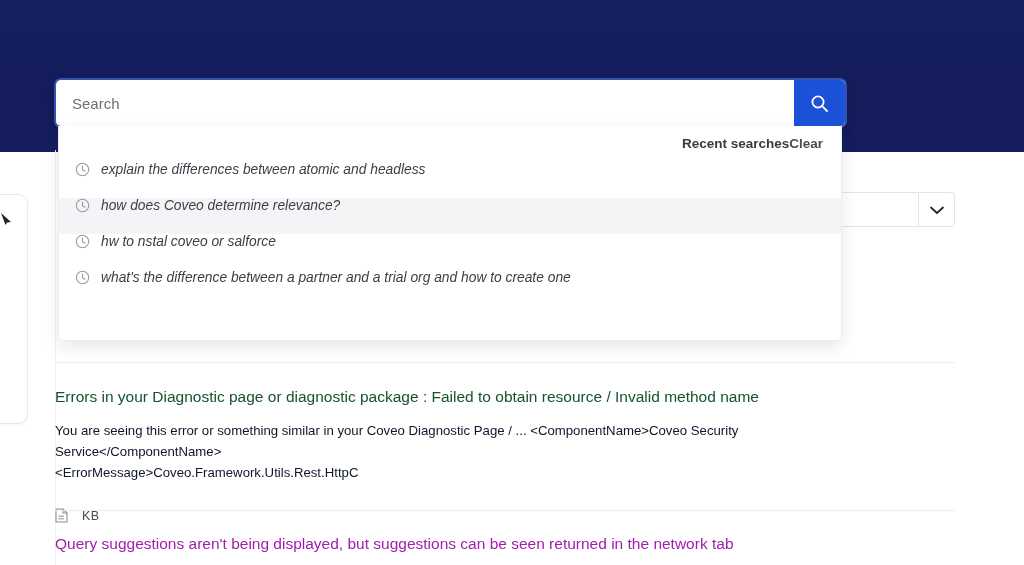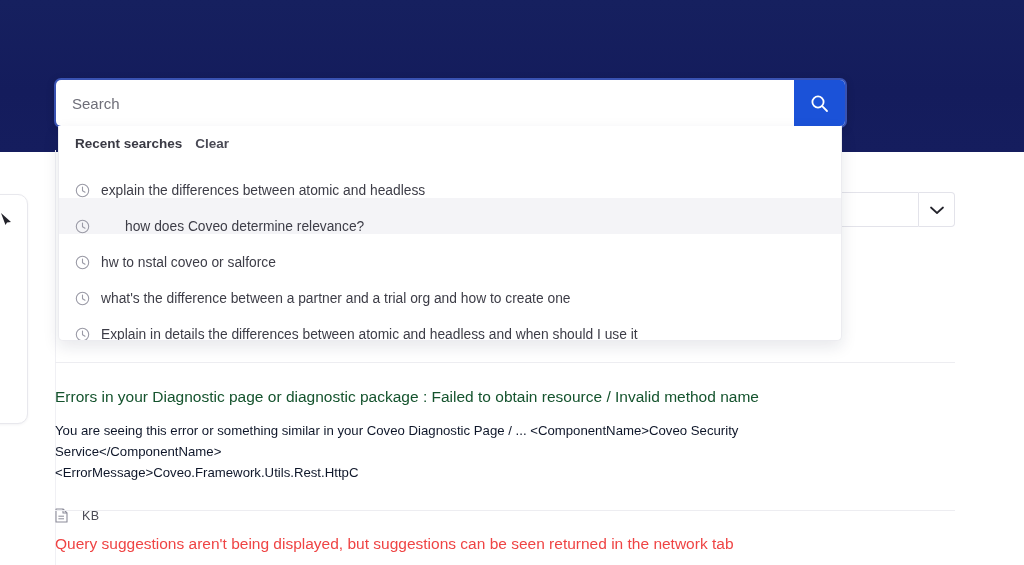--- a/index.html
+++ b/index.html
@@ -160,46 +160,46 @@
     border-top: none;
     border-radius: 0 0 5px 5px;
     box-shadow: 0 6px 16px rgba(20,25,60,0.10);
     overflow: hidden;
   }
 
   .suggest-head {
     height: 34px;
     display: flex;
     align-items: center;
-    justify-content: flex-start;
+    justify-content: flex-end;
     padding: 0 18px 0 16px;
-    gap: 13px;
   }
   .suggest-head-title {
     font-size: 13.5px;
     font-weight: bold;
     color: #3a3a44;
   }
   .suggest-clear {
     font-size: 13.5px;
     color: #4a4a55;
     cursor: pointer;
     font-weight: bold;
   }
 
   .suggest-list { padding-top: 2px; }
 
   .suggest-item {
     height: 36px;
     display: flex;
-    align-items: flex-end;
+    align-items: flex-start;
     padding-left: 16px;
     cursor: pointer;
-  }
-  .suggest-item.active { background: #f4f4f7; gap: 24px; }
+    font-style: italic;
+  }
+  .suggest-item.active { background: #f4f4f7; }
 
   .clock-icon {
     width: 15px;
     height: 15px;
     margin-right: 11px;
     flex: 0 0 auto;
   }
   .clock-icon svg { display: block; }
 
   .suggest-text {
@@ -226,21 +226,21 @@
   }
   .result.r1 { top: 386px; }
   .result.r2 { top: 533px; }
 
   .result-title {
     font-size: 15.5px;
     color: #14532d;
     line-height: 22px;
     cursor: pointer;
   }
-  .result-title.blue2 { color: #ef4444; }
+  .result-title.blue2 { color: #a21caf; }
 
   .result-excerpt {
     margin-top: 12px;
     font-size: 13.2px;
     color: #0f172a;
     line-height: 21px;
     max-width: 850px;
   }
 
   .result-meta {
@@ -342,29 +342,20 @@
       <div class="suggest-item">
         <span class="clock-icon">
           <svg width="15" height="15" viewBox="0 0 15 15">
             <circle cx="7.5" cy="7.5" r="6.2" fill="none" stroke="#9a9aa6" stroke-width="1.1"></circle>
             <path d="M7.5 4.1 V7.7 L10 9.2" fill="none" stroke="#9a9aa6" stroke-width="1.1" stroke-linecap="round" stroke-linejoin="round"></path>
           </svg>
         </span>
         <span class="suggest-text">what's the difference between a partner and a trial org and how to create one</span>
       </div>
 
-      <div class="suggest-item">
-        <span class="clock-icon">
-          <svg width="15" height="15" viewBox="0 0 15 15">
-            <circle cx="7.5" cy="7.5" r="6.2" fill="none" stroke="#9a9aa6" stroke-width="1.1"></circle>
-            <path d="M7.5 4.1 V7.7 L10 9.2" fill="none" stroke="#9a9aa6" stroke-width="1.1" stroke-linecap="round" stroke-linejoin="round"></path>
-          </svg>
-        </span>
-        <span class="suggest-text">Explain in details the differences between atomic and headless and when should I use it</span>
-      </div>
 
     </div>
   </div>
 
   <div class="divider d1"></div>
 
   <div class="result r1">
     <div class="result-title">Errors in your Diagnostic page or diagnostic package : Failed to obtain resource / Invalid method name</div>
     <div class="result-excerpt">
       <span>You are seeing this error or something similar in your Coveo Diagnostic Page / ... &lt;ComponentName&gt;Coveo Security Service&lt;/ComponentName&gt;</span><br>

